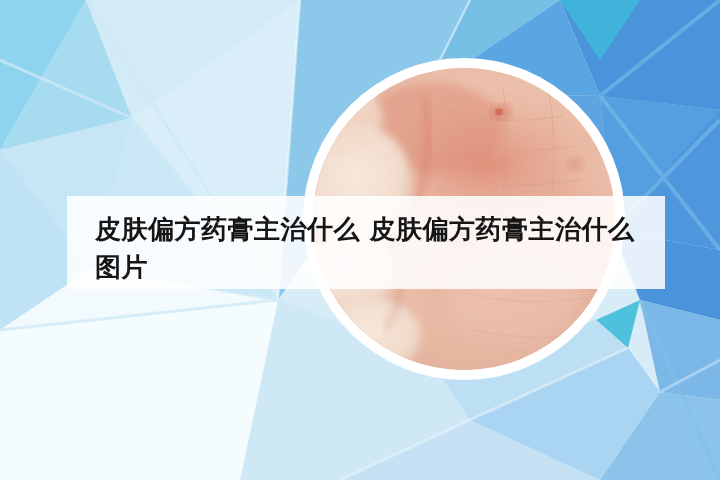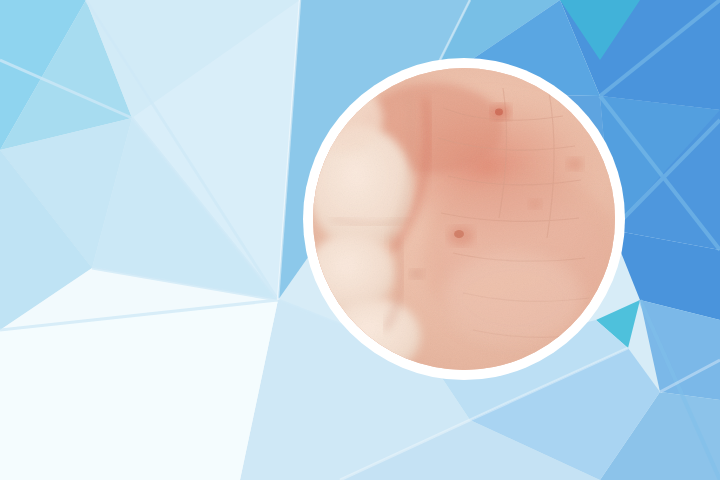--- a/index.html
+++ b/index.html
@@ -205,14 +205,17 @@
 
         <ellipse cx="200" cy="230" rx="70" ry="46" fill="#f6ddcd" opacity="0.28" filter="url(#softer)"></ellipse>
 
         <rect x="0" y="0" width="302" height="302" filter="url(#grain)" opacity="0.5"></rect>
 
         <rect x="0" y="0" width="302" height="302" fill="none"></rect>
       </svg>
     </div>
   </div>
 
+  <div class="caption-band">
+    <p class="caption-text">皮肤偏方药膏主治什么 皮肤偏方药膏主治什么图片</p>
+  </div>
 
 </div>
 
 </body></html>

